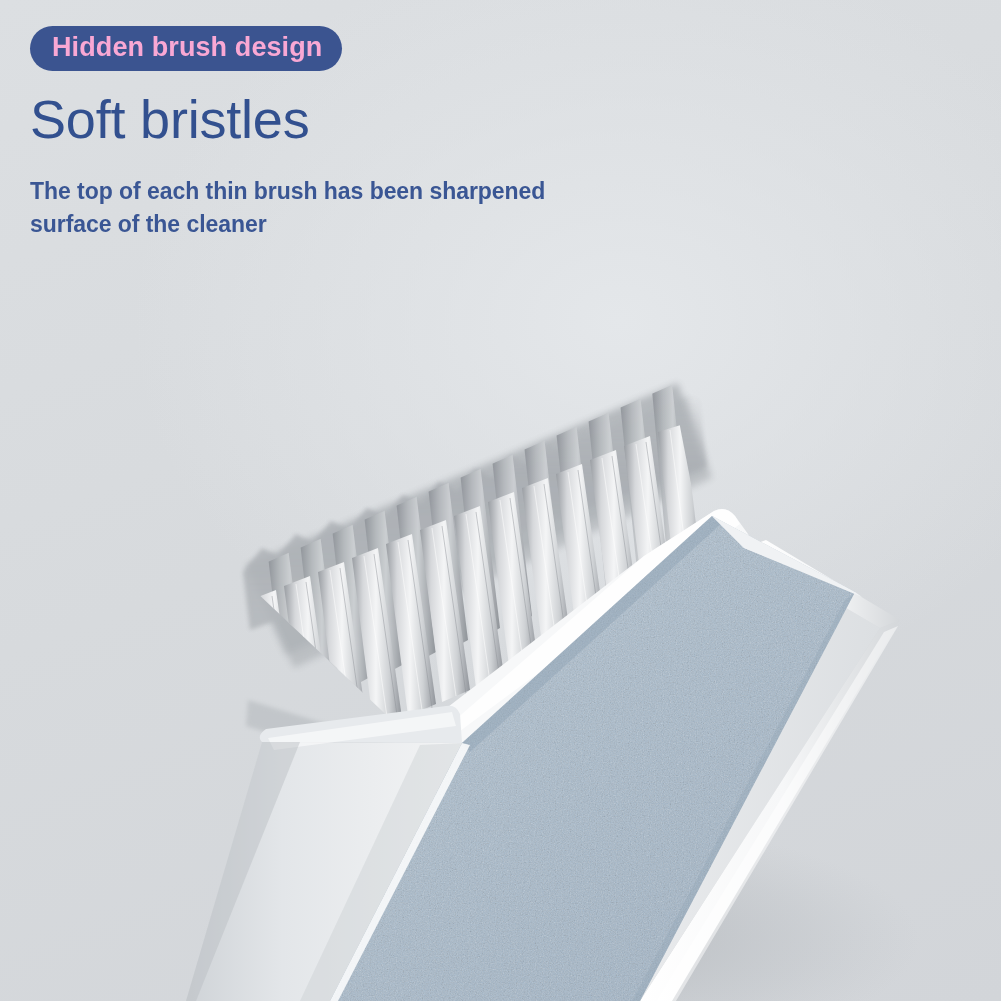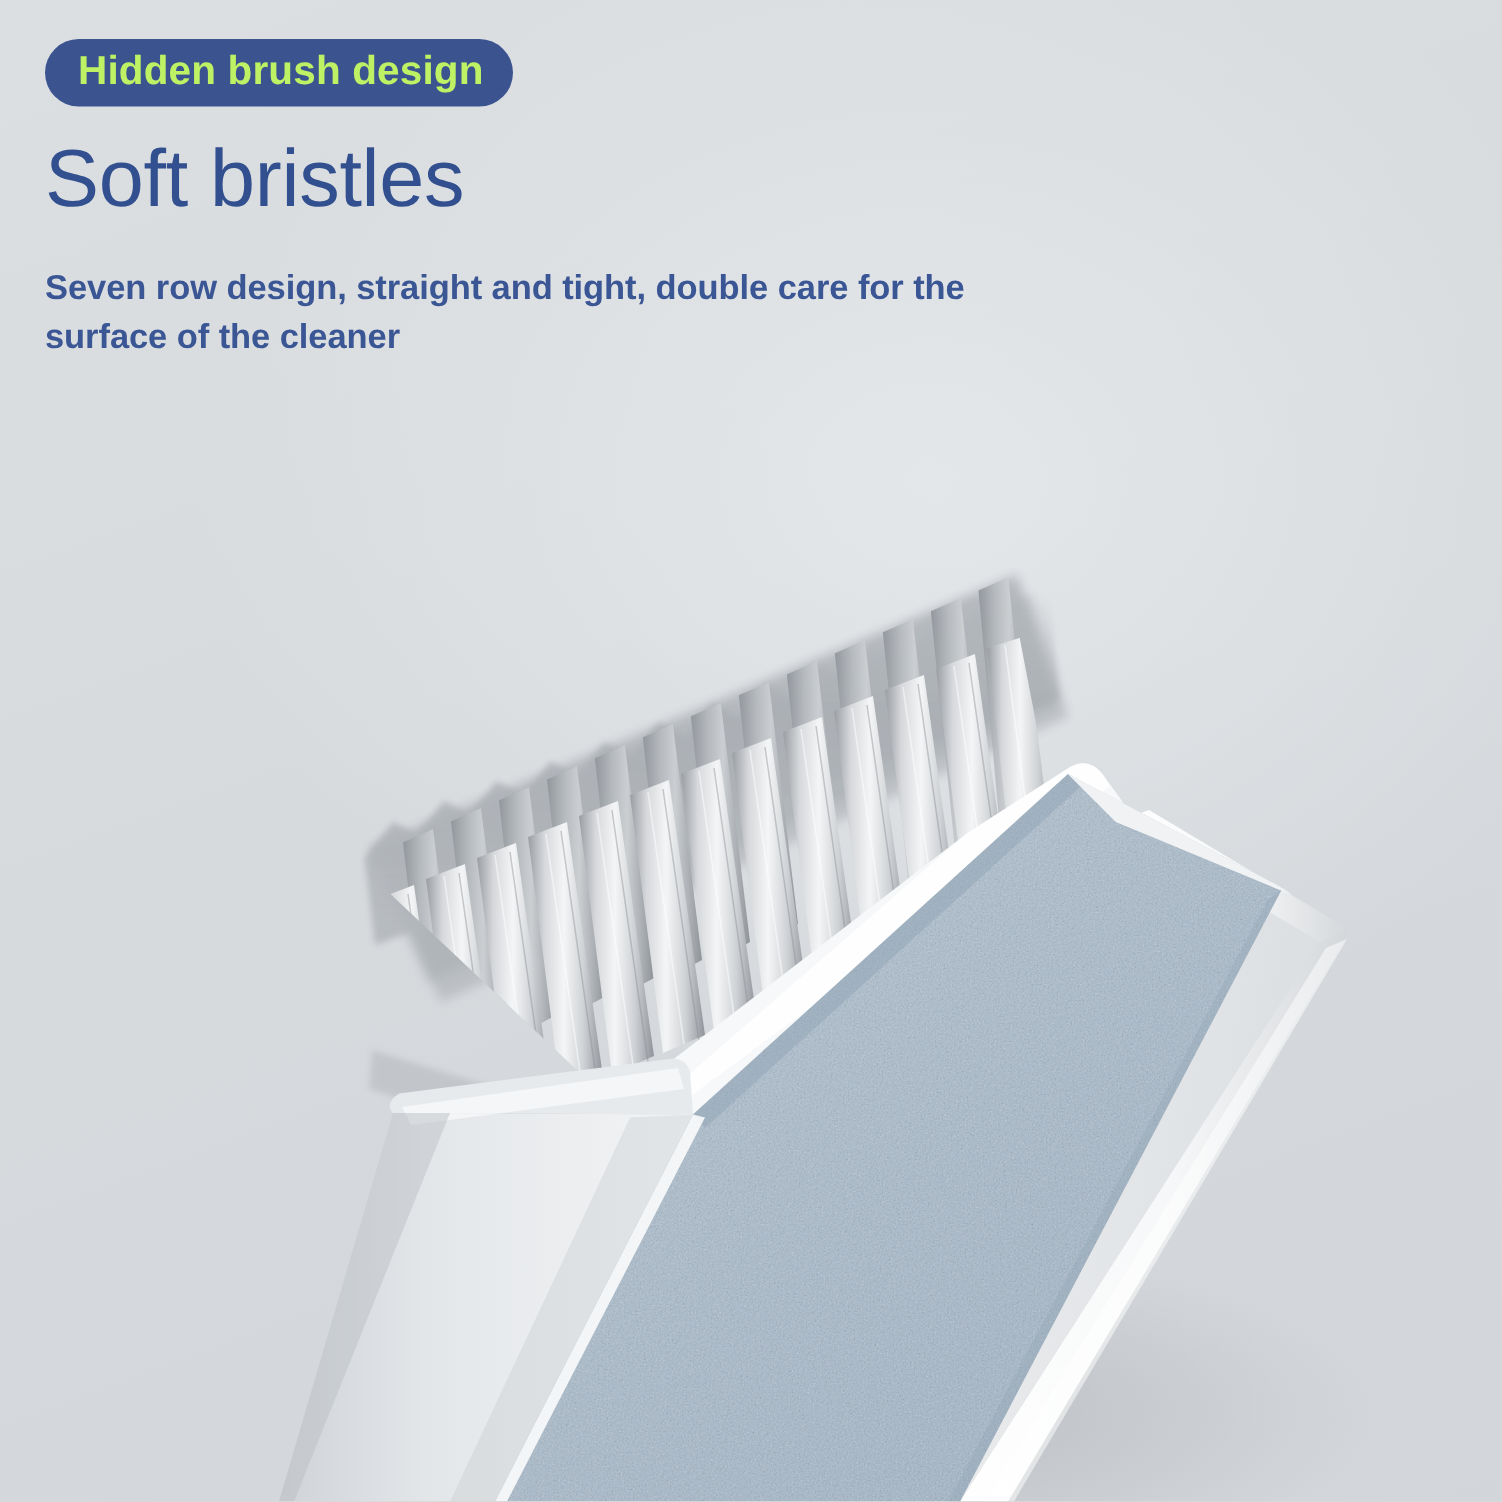--- a/index.html
+++ b/index.html
@@ -34,21 +34,21 @@
     position: absolute;
     left: 30px;
     top: 26px;
     width: 955px;
     z-index: 20;
   }
 
   .badge {
     display: inline-block;
     background: #3b5490;
-    color: #bef264;
+    color: #f9a8d4;
     font-size: 27px;
     font-weight: 700;
     letter-spacing: 0.1px;
     padding: 8px 20px 10px 22px;
     border-radius: 26px;
     line-height: 1.0;
     white-space: nowrap;
   }
 
   .headline {
@@ -305,19 +305,19 @@
 
   <div class="copy">
 
     <div class="badge">Hidden brush design</div>
 
     <h1 class="headline">
       <span class="l1">Soft bristles</span>
     </h1>
 
     <p class="subcopy">
-      <span>Seven row design, straight and tight, double care for the</span>
+      <span>The top of each thin brush has been sharpened</span>
       <span>surface of the cleaner</span>
     </p>
 
   </div>
 
 </div>
 
 </body></html>

